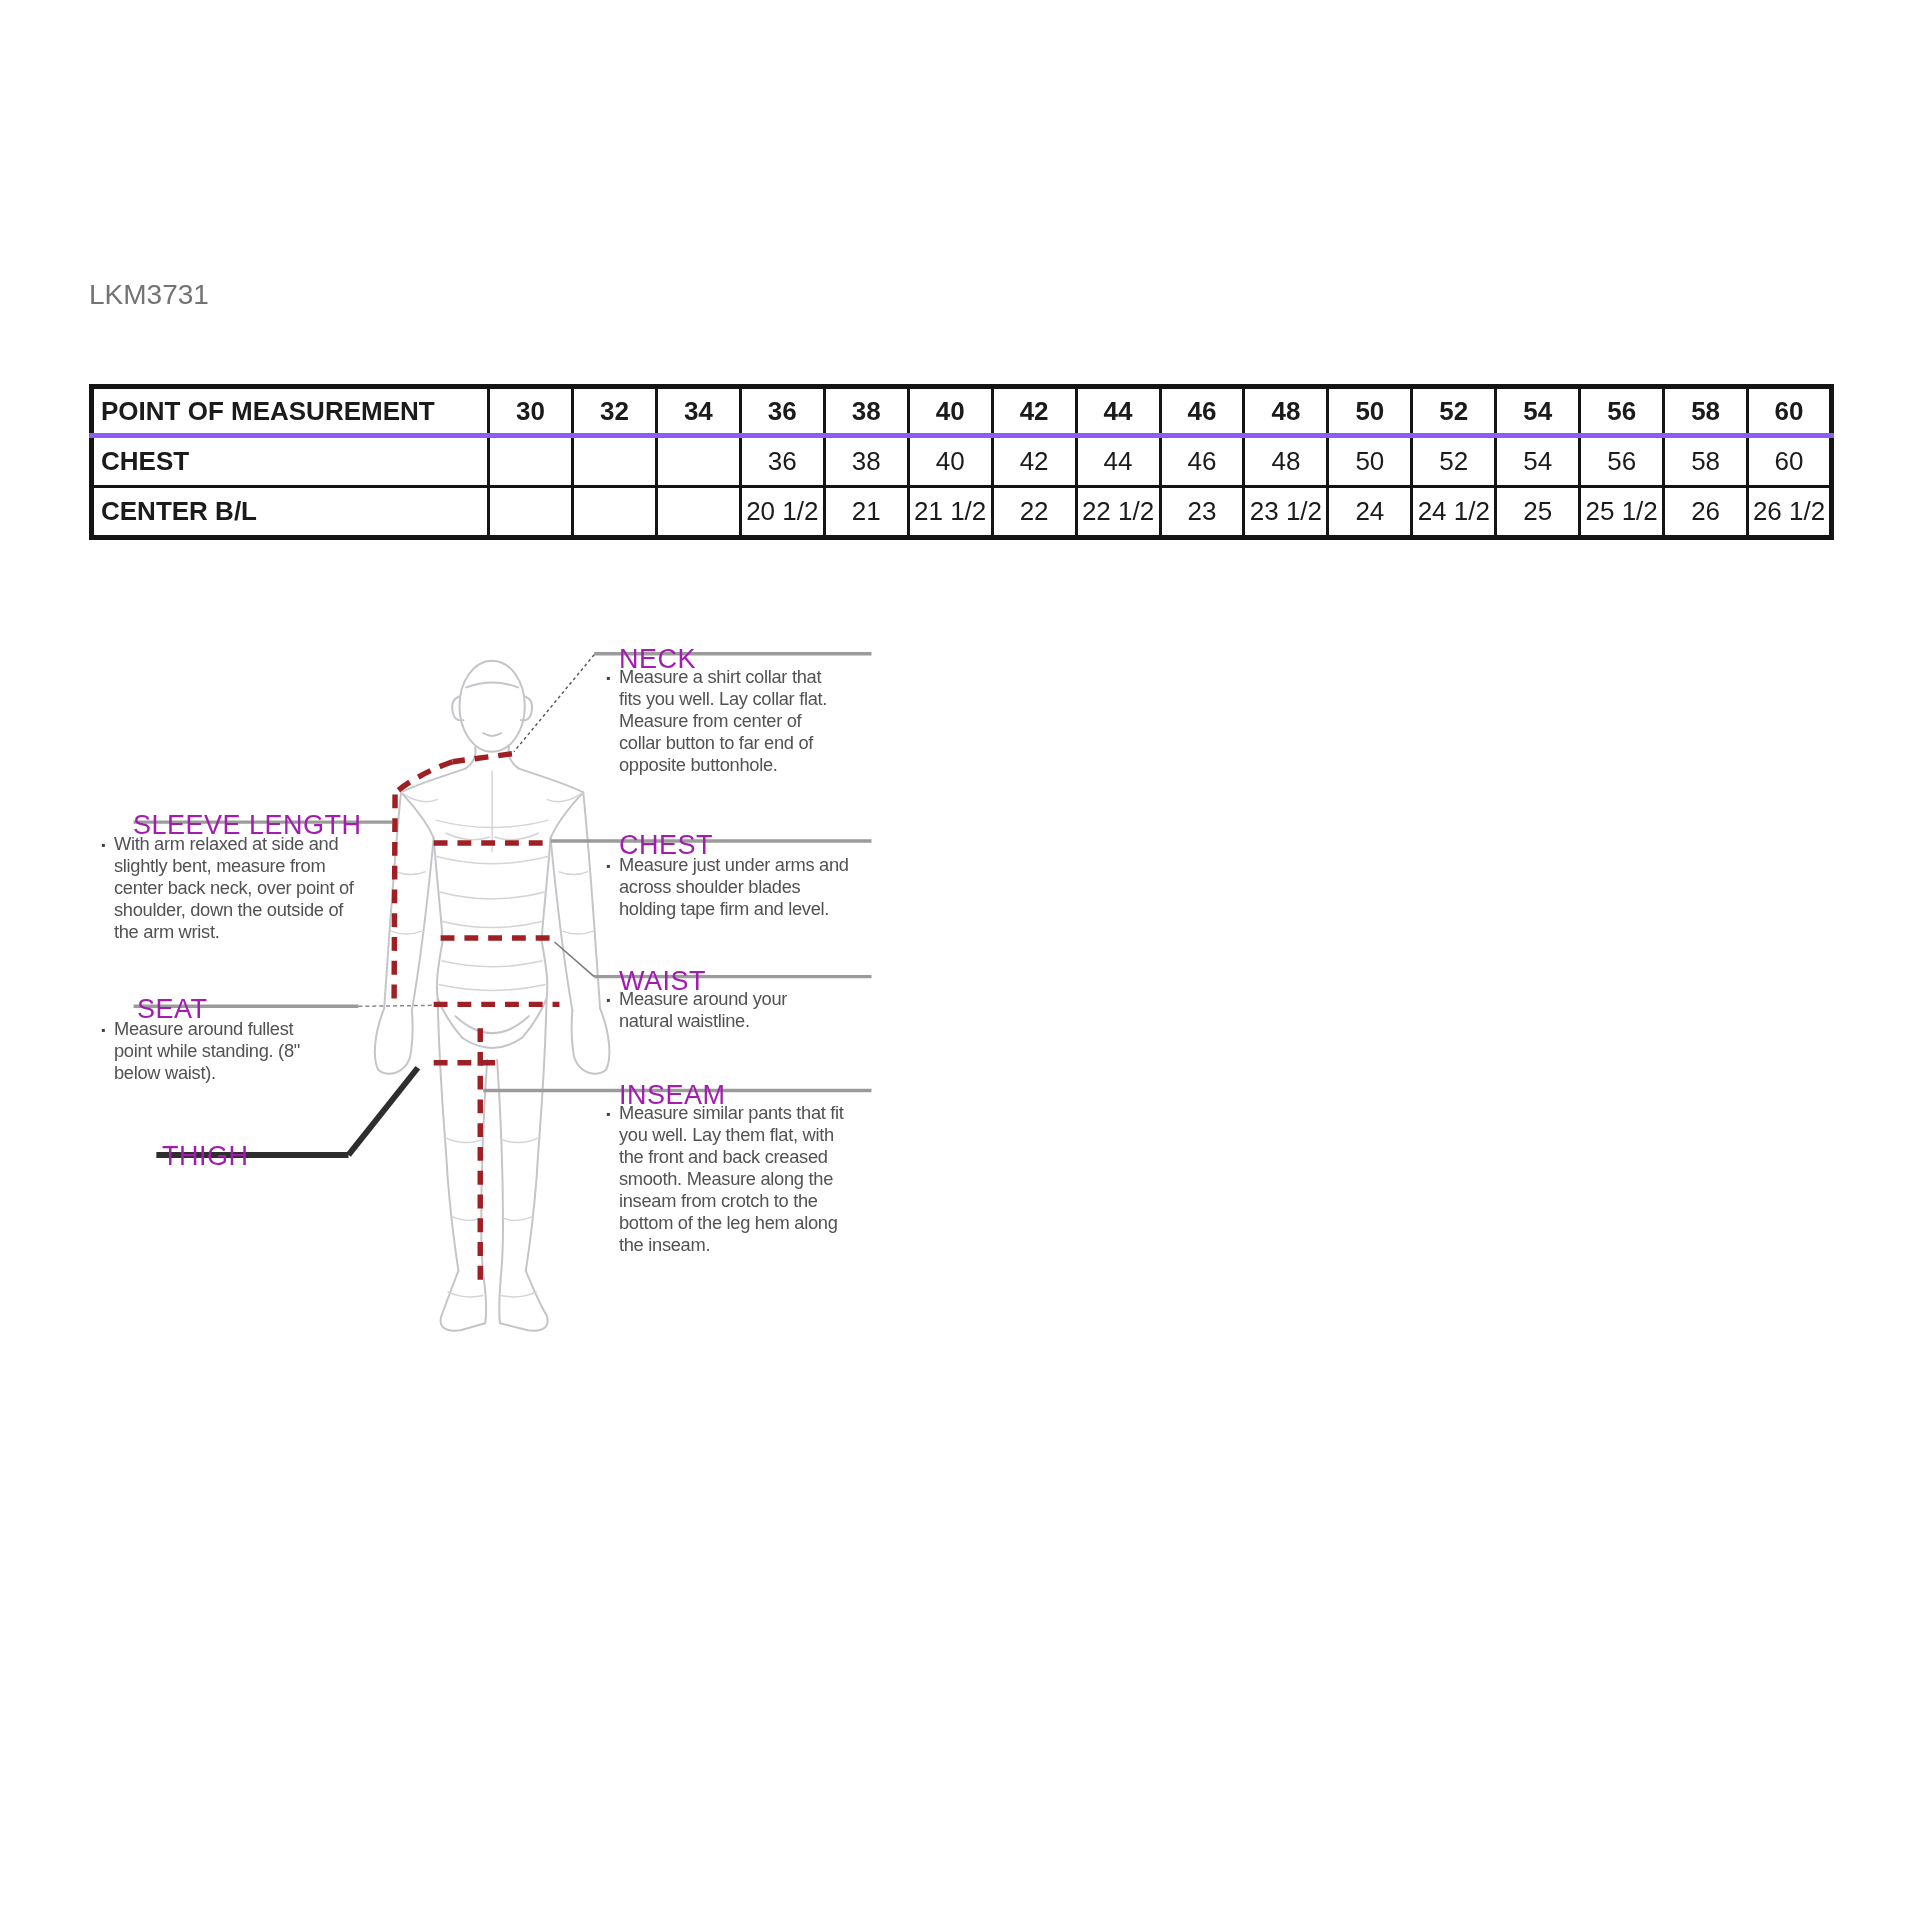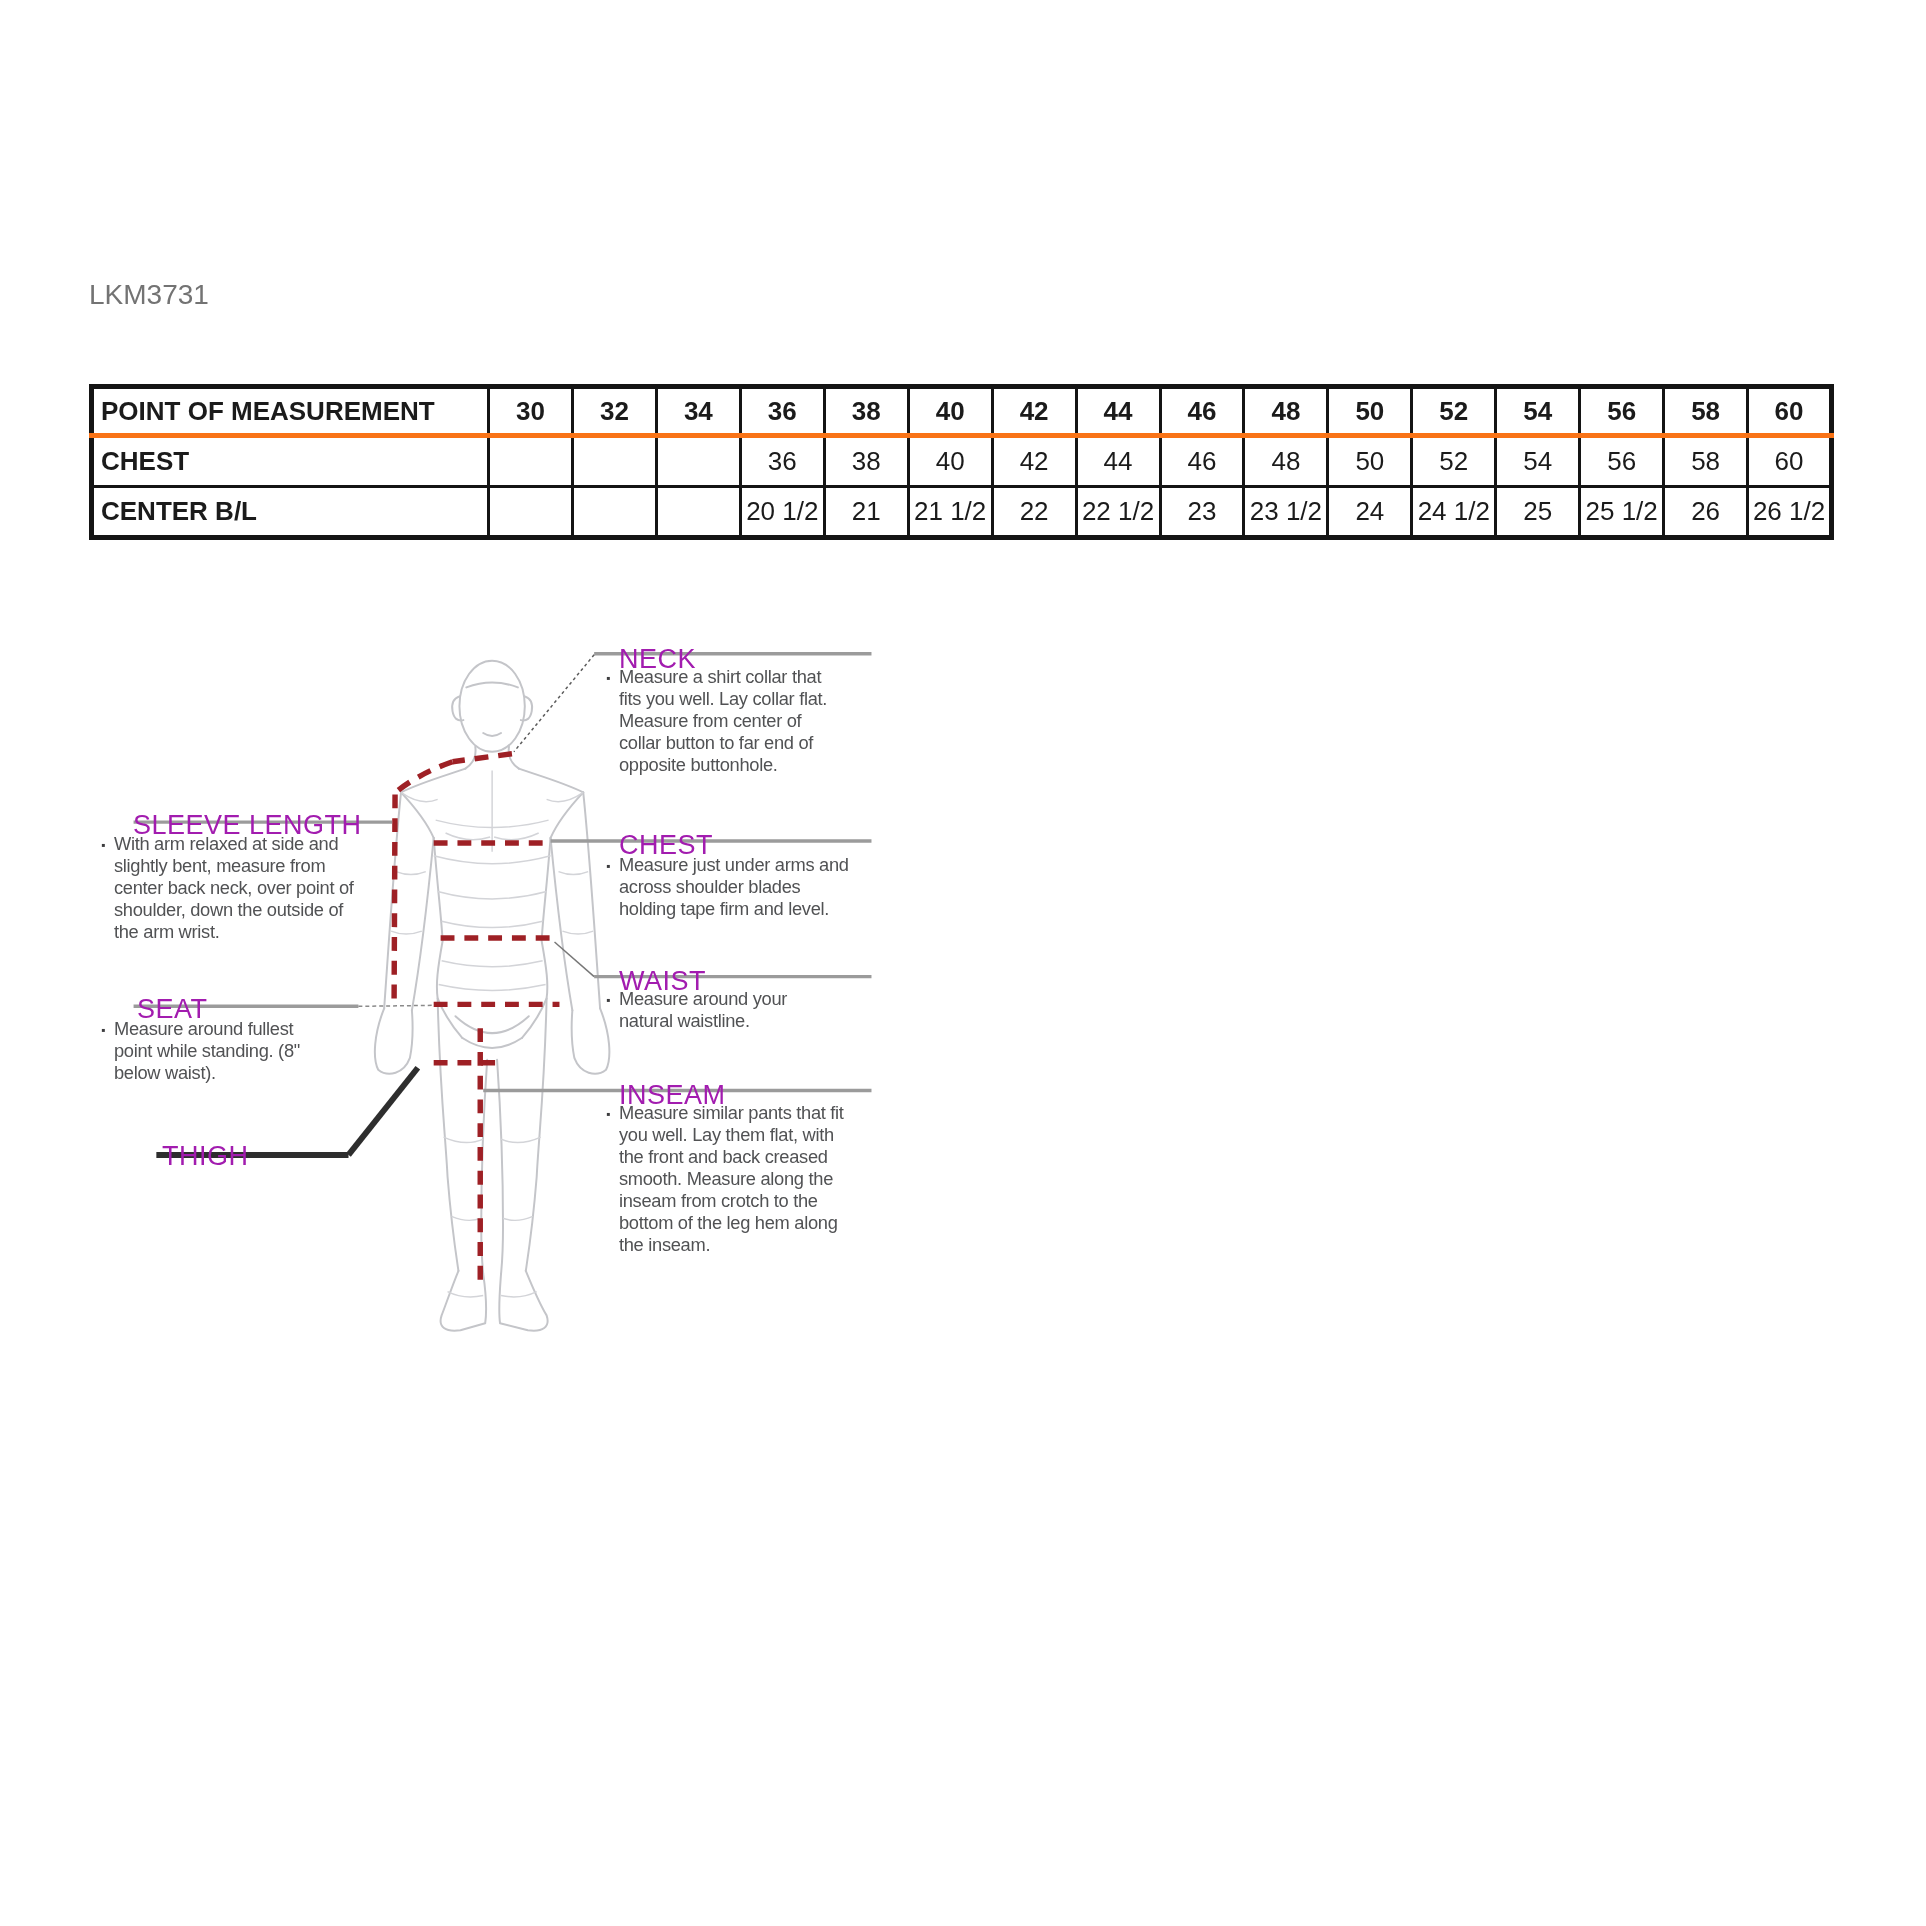--- a/index.html
+++ b/index.html
@@ -5,21 +5,21 @@
   html,body{margin:0;padding:0;background:#ffffff;}
   .page{position:relative;width:1927px;height:1927px;background:#ffffff;overflow:hidden;
         font-family:"Liberation Sans",sans-serif;color:#1b1b1b;}
   .title{position:absolute;left:89px;top:279px;font-size:28px;font-weight:400;color:#737373;}
   .note{position:absolute;left:87px;top:575px;font-size:26px;font-weight:700;color:#1a1a1a;}
 
   table.size-table{position:absolute;left:89px;top:384px;width:1745px;border-collapse:collapse;
         table-layout:fixed;background:#fff;}
   table.size-table th,table.size-table td{border:3px solid #141414;font-size:26px;text-align:center;
         vertical-align:middle;padding:0;overflow:hidden;white-space:nowrap;}
-  table.size-table thead th{font-weight:700;height:44px;border-bottom:5px solid #f97316;}
+  table.size-table thead th{font-weight:700;height:44px;border-bottom:5px solid #8b5cf6;}
   table.size-table th.rowlabel{width:386px;text-align:left;padding-left:7px;font-weight:700;}
   table.size-table tbody tr{height:51px;}
   table.size-table td{font-weight:400;}
   table.size-table{border:5px solid #141414;}
 
   .diagram{position:absolute;left:89px;top:622px;width:832px;height:738px;}
   .diagram svg{position:absolute;left:0;top:0;}
   .sec{position:absolute;}
   .sec-h{font-size:27px;font-weight:400;color:#a21caf;letter-spacing:0.5px;white-space:nowrap;margin-top:20px;}
   .sec-p{display:flex;gap:9px;font-size:18.3px;line-height:1.2;color:#515254;letter-spacing:-0.3px;}

